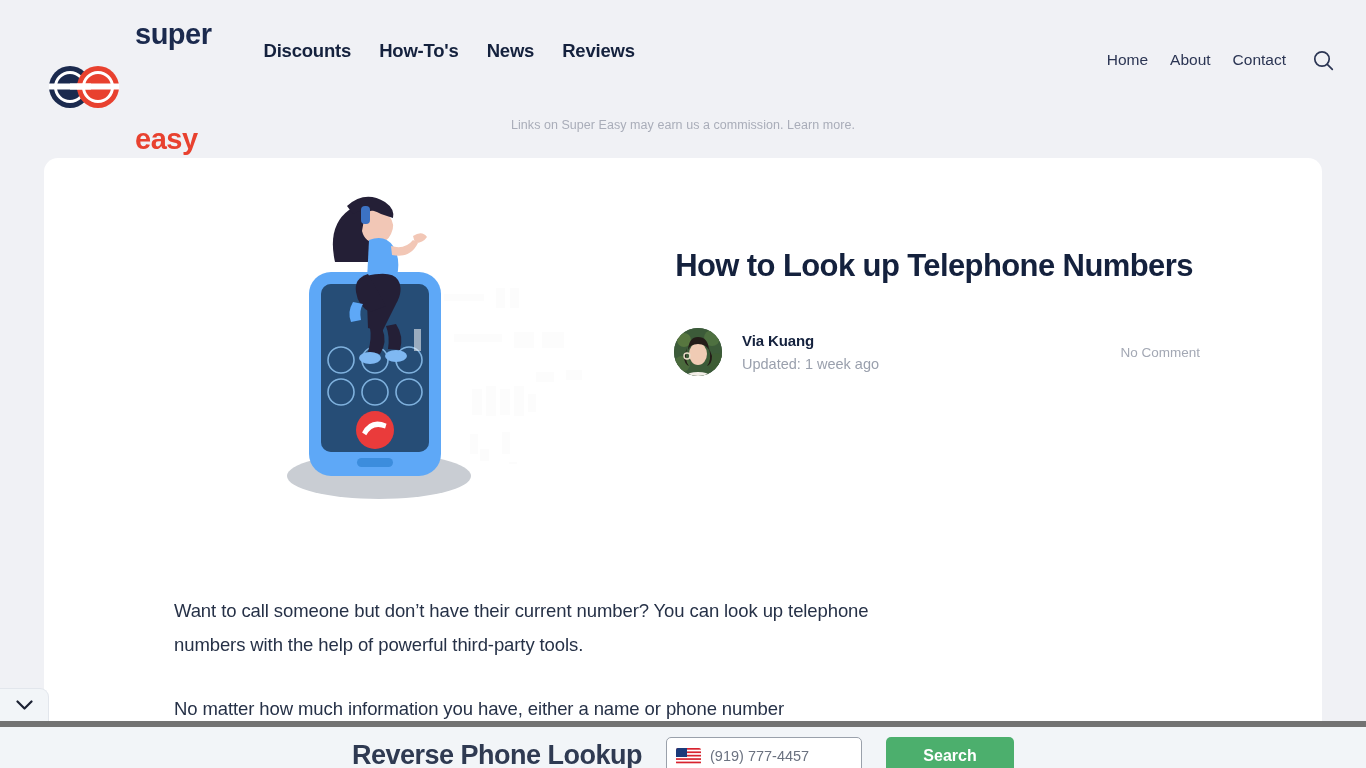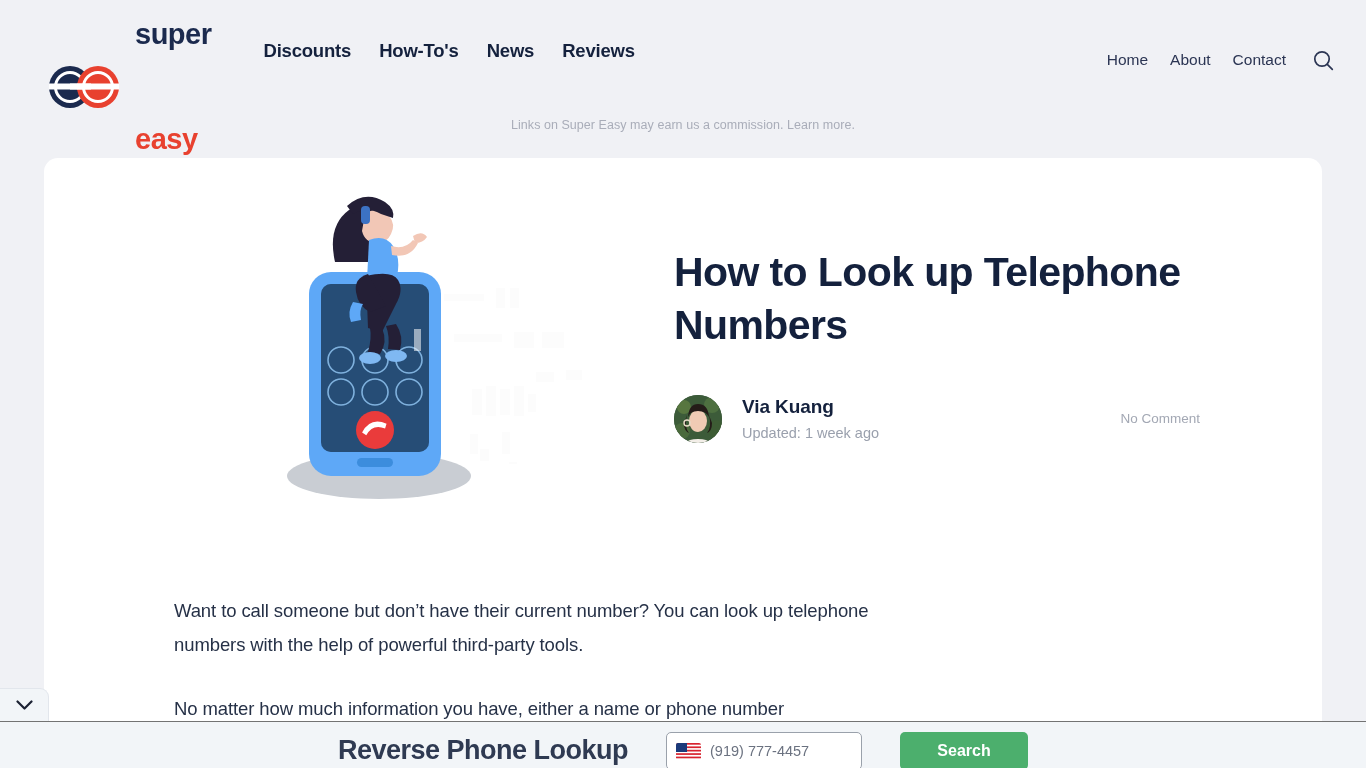--- a/index.html
+++ b/index.html
@@ -124,42 +124,43 @@
   }
   .hero-watermark {
     position: absolute;
     left: 330px; top: 100px;
     width: 230px; height: 180px;
     opacity: 0.55;
     pointer-events: none;
   }
   .hero-text { flex: 1; padding-top: 62px; }
   .article-title {
-    font-size: 41px;
+    font-size: 31px;
     line-height: 1.3;
     font-weight: bold;
     color: #14213d;
     letter-spacing: -0.6px;
     max-width: 520px;
+    text-align: center;
   }
   .byline {
     display: flex;
     align-items: center;
     margin-top: 42px;
   }
   .avatar {
     width: 48px; height: 48px;
     border-radius: 50%;
     overflow: hidden;
     flex: none;
     background: #2f4f34;
   }
   .byline-text { margin-left: 20px; }
   .author-name {
-    font-size: 19px; font-weight: bold; color: #14213d;
+    font-size: 15px; font-weight: bold; color: #14213d;
     letter-spacing: -0.1px;
   }
   .updated {
     font-size: 14.5px; color: #9aa0ad; margin-top: 7px;
   }
   .comment-count {
     margin-left: auto;
     margin-right: 82px;
     font-size: 13.5px;
     color: #a3a8b4;
@@ -177,25 +178,25 @@
     max-width: 740px;
     letter-spacing: -0.1px;
   }
 
   
   .sticky-bar {
     position: absolute;
     left: 0; right: 0; bottom: 0;
     height: 47px;
     background: #f2f5f8;
-    border-top: 1px solid #737373;
+    border-top: 6px solid #737373;
     display: flex;
     align-items: flex-start;
     justify-content: center;
-    gap: 38px;
+    gap: 24px;
     padding-top: 9px;
     z-index: 20;
   }
   .sticky-title {
     font-size: 27px;
     font-weight: bold;
     color: #2f3a52;
     letter-spacing: -0.5px;
     line-height: 38px;
   }

